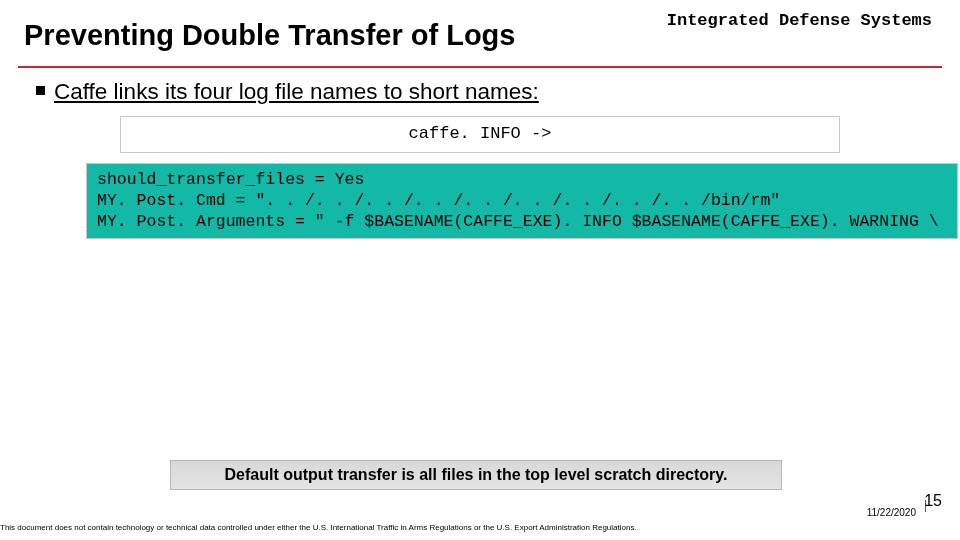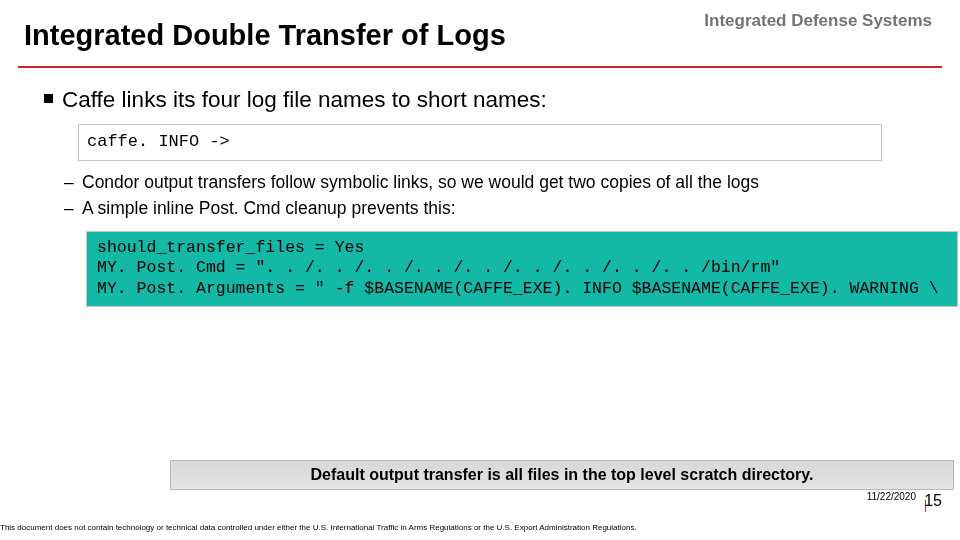--- a/index.html
+++ b/index.html
@@ -40,63 +40,64 @@
   .logo .ray {
     font-family: "Times New Roman", serif;
     font-weight: bold;
     font-style: italic;
     color: #d2232a;
     font-size: 28px;
     letter-spacing: -1px;
     line-height: 0.9;
   }
   .logo .ids {
-    font-family: Liberation Sans, sans-serif;
-    font-weight: bold;
-    color: #737373;
+    font-family: Liberation Mono, monospace;
+    font-weight: bold;
+    color: #000000;
     font-size: 17px;
     line-height: 1.0;
     margin-top: -2px;
   }
   .rule {
     margin: 0 18px 0 18px;
     border: none;
     border-top: 2px solid #d2232a;
   }
   .body {
     padding: 10px 30px 0 30px;
   }
   ul.level1 {
-    margin: 8px;
+    margin: 0;
     padding-left: 6px;
     list-style: none;
+    text-decoration: underline;
   }
   ul.level1 > li {
     position: relative;
     padding-left: 18px;
     font-size: 22.5px;
     line-height: 1.25;
     color: #000000;
     margin-bottom: 10px;
   }
   ul.level1 > li::before {
     content: "";
     position: absolute;
     left: 0;
     top: 8px;
     width: 9px;
     height: 9px;
     background: #000000;
   }
   .symlink-box {
     margin: 8px auto 10px auto;
-    width: 804px;
+    width: 720px;
     border: 1px solid #c8c8c0;
     background: #ffffff;
-    text-align: left;
+    text-align: center;
     padding: 6px 8px 8px 8px;
     box-sizing: border-box;
   }
   .mono {
     font-family: "Courier New", Courier, monospace;
     font-size: 17px;
     line-height: 1.25;
     white-space: pre;
   }
   ul.level2 {
@@ -132,33 +133,33 @@
     white-space: pre;
     display: block;
   }
   .inline-mono {
     font-family: "Courier New", Courier, monospace;
   }
   .lesson-box {
     position: absolute;
     left: 170px;
     bottom: 50px;
-    width: 784px;
+    width: 612px;
     background: linear-gradient(to bottom, #d8d8d8 0%, #e4e4e4 100%);
     border: 1px solid #b8b8b8;
     text-align: center;
     padding: 5px 10px;
     font-size: 16px;
     font-weight: bold;
     box-sizing: border-box;
   }
   .footer-date {
     position: absolute;
     right: 44px;
-    bottom: 38px;
+    bottom: 22px;
     font-size: 10px;
     color: #000000;
   }
   .page-sep {
     position: absolute;
     right: 34px;
     bottom: 28px;
     width: 1px;
     height: 12px;
     background: #d2232a;
@@ -179,42 +180,38 @@
     font-size: 8px;
     color: #000000;
   }
 </style>
 </head>
 <body>
 
 <div class="slide">
 
   <div class="header">
-    <div class="title">Integrated Double Transfer of Logs</div>
+    <div class="title">Preventing Double Transfer of Logs</div>
     <div class="logo">
       <div class="ids">Integrated Defense Systems</div>
     </div>
   </div>
 
   <hr class="rule">
 
   <div class="body">
 
     <ul class="level1">
       <li>Caffe links its four log file names to short names:</li>
     </ul>
 
     <div class="symlink-box">
       <span class="mono">caffe. INFO -&gt;</span><br>
     </div>
 
-    <ul class="level2">
-      <li>Condor output transfers follow symbolic links, so we would get two copies of all the logs</li>
-      <li>A simple inline Post. Cmd cleanup prevents this:</li>
-    </ul>
 
     <div class="codebox">
       <span class="mono">should_transfer_files = Yes</span>
       <span class="mono">MY. Post. Cmd = ". . /. . /. . /. . /. . /. . /. . /. . /. . /bin/rm"</span>
       <span class="mono">MY. Post. Arguments = " -f $BASENAME(CAFFE_EXE). INFO $BASENAME(CAFFE_EXE). WARNING \</span>
     </div>
 
 
   </div>
 

